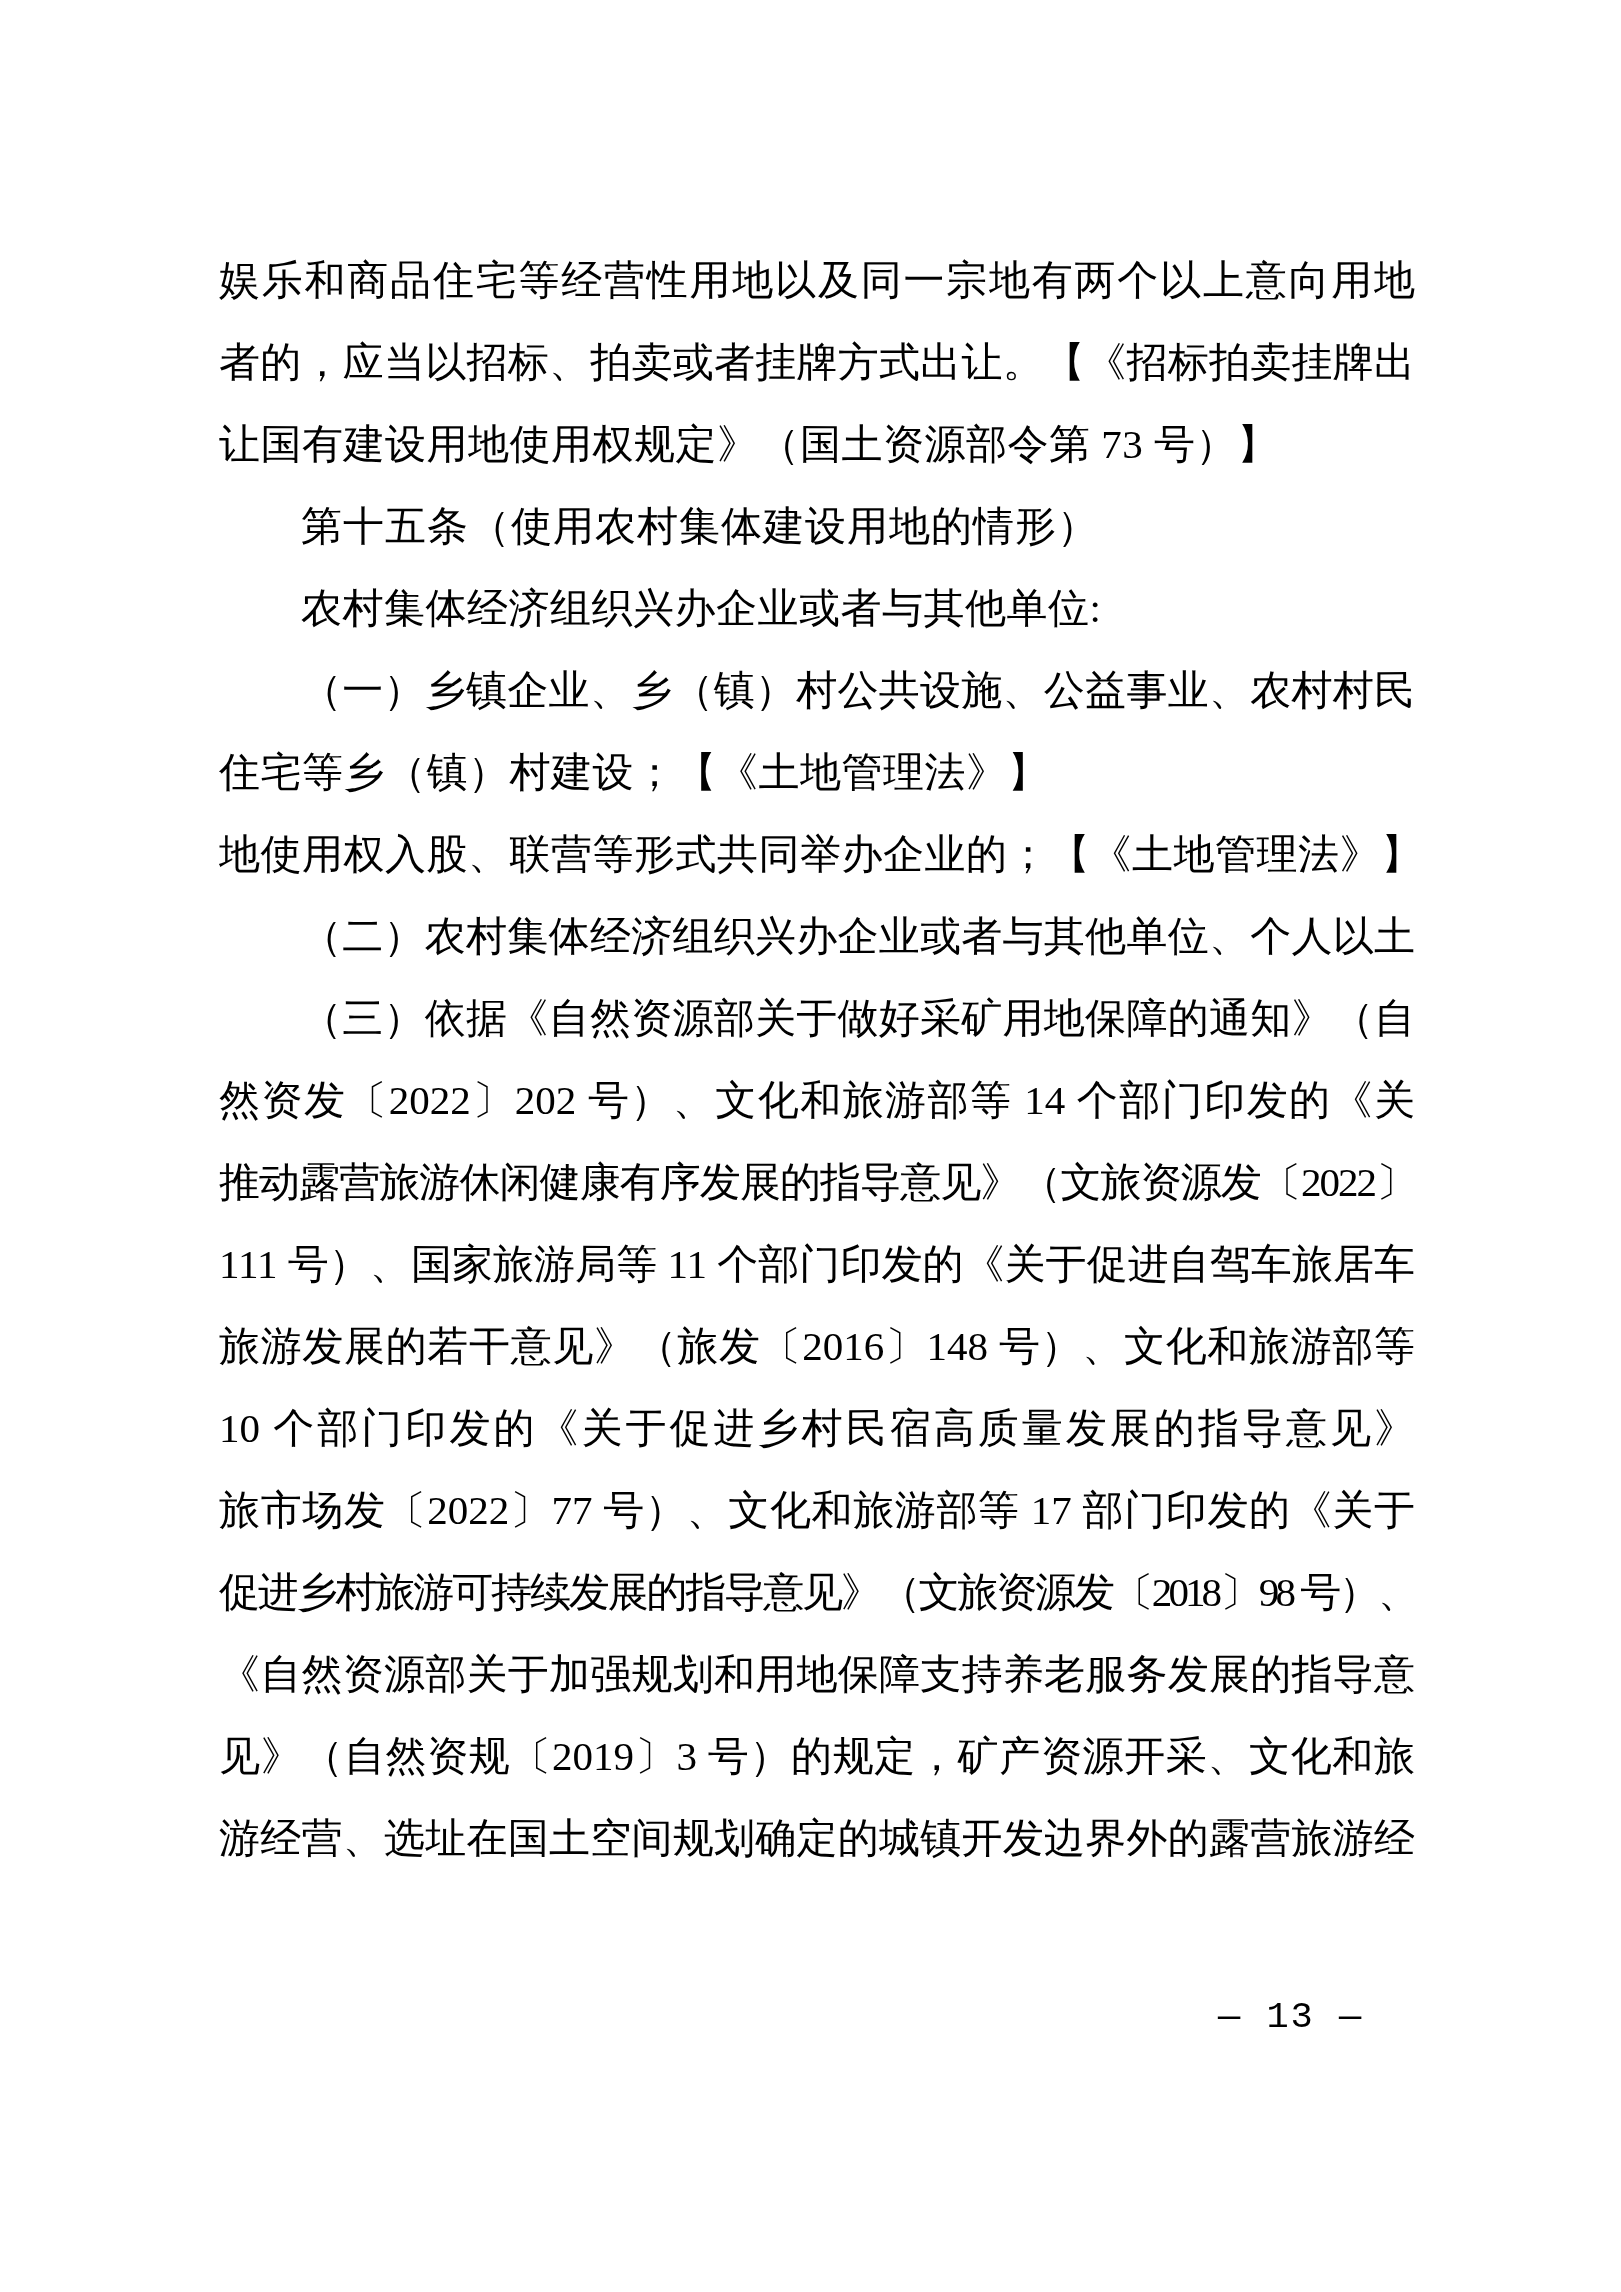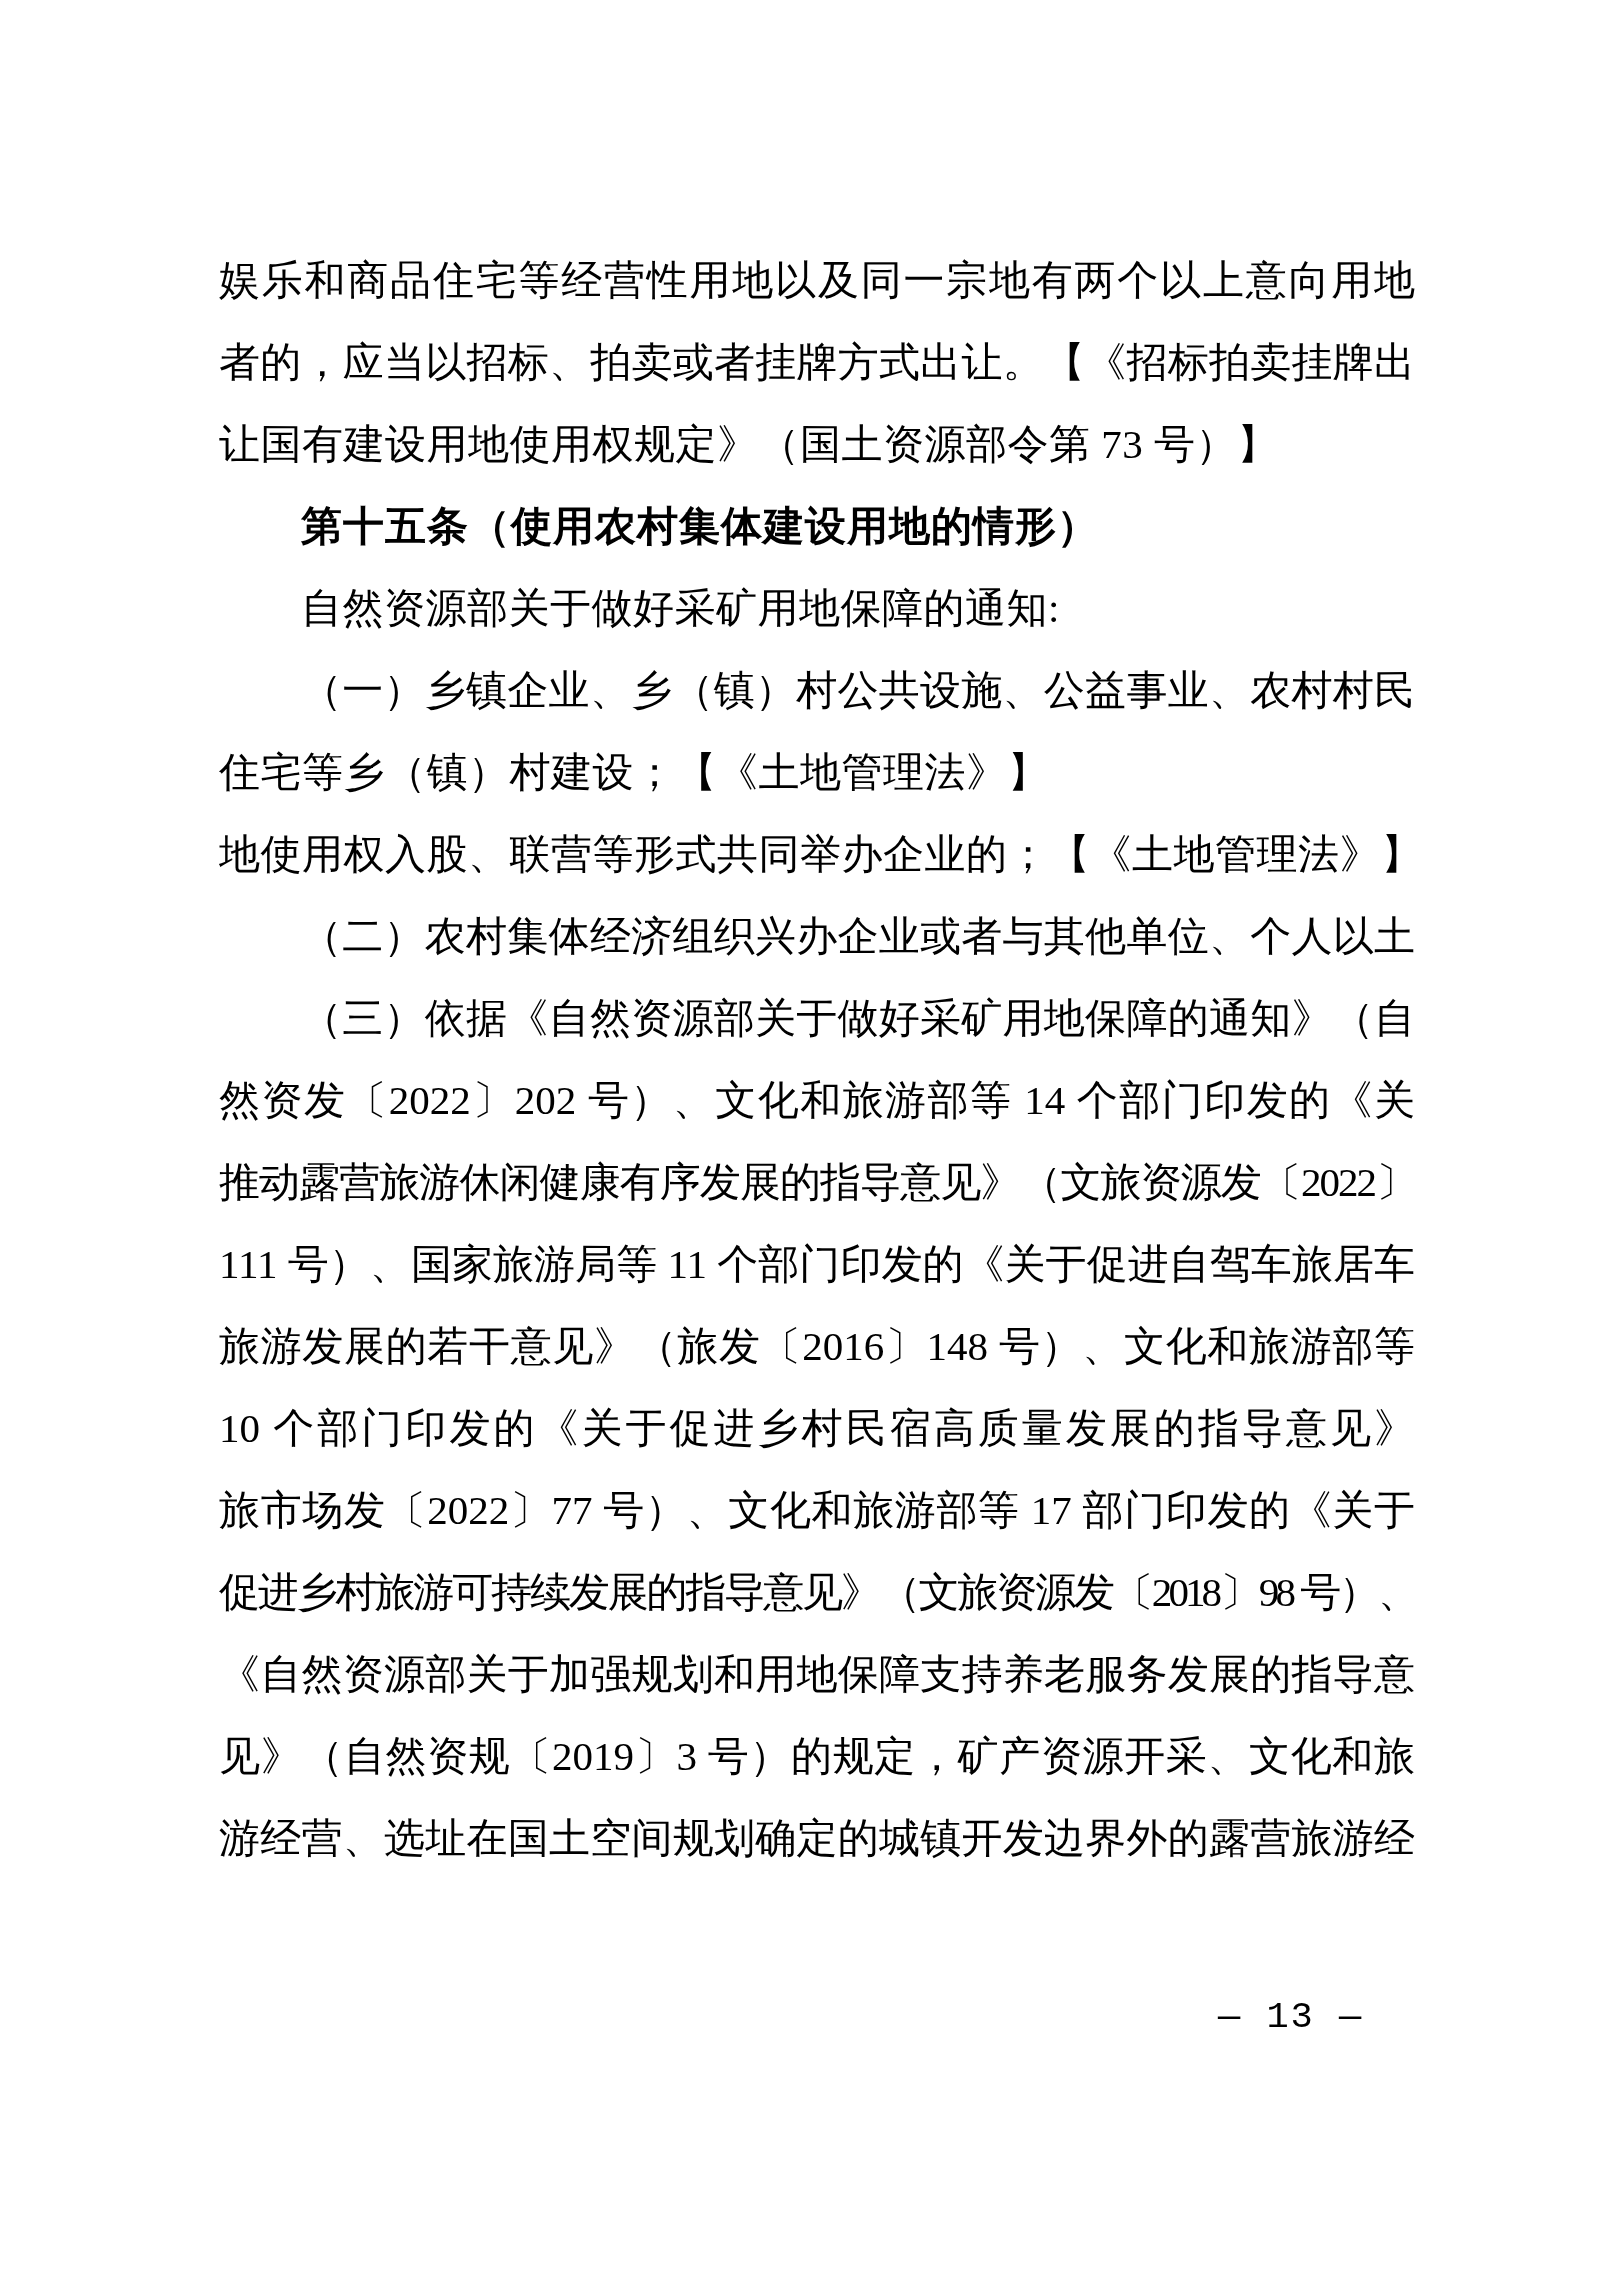--- a/index.html
+++ b/index.html
@@ -29,21 +29,21 @@
     white-space: normal;
     overflow: hidden;
     text-align: justify;
     text-align-last: justify;
     -moz-text-align-last: justify;
     text-justify: inter-character;
     letter-spacing: 0px;
   }
   .line.indent { text-indent: 82px; }
   .line.bold {
-    font-weight: bold;
+    font-weight: normal;
     font-family: "Liberation Sans", sans-serif;
     letter-spacing: 1px;
   }
   .line.tight { letter-spacing: -2px; }
   .line.tight2 { letter-spacing: -3.9px; }
   .footer {
     position: absolute;
     left: 1218px;
     top: 1996px;
     font-size: 37px;
@@ -54,21 +54,21 @@
 </style>
 </head>
 <body>
 
 <div class="page">
   <div class="text-block">
     <div class="line justify">娱乐和商品住宅等经营性用地以及同一宗地有两个以上意向用地</div>
     <div class="line justify">者的，应当以招标、拍卖或者挂牌方式出让。【《招标拍卖挂牌出</div>
     <div class="line">让国有建设用地使用权规定》（国土资源部令第 73 号）】</div>
     <div class="line indent bold">第十五条（使用农村集体建设用地的情形）</div>
-    <div class="line indent">自然资源部关于做好采矿用地保障的通知:</div>
+    <div class="line indent">农村集体经济组织兴办企业或者与其他单位:</div>
     <div class="line indent justify">（一）乡镇企业、乡（镇）村公共设施、公益事业、农村村民</div>
     <div class="line">住宅等乡（镇）村建设；【《土地管理法》】</div>
     <div class="line">地使用权入股、联营等形式共同举办企业的；【《土地管理法》】</div>
     <div class="line indent justify">（二）农村集体经济组织兴办企业或者与其他单位、个人以土</div>
     <div class="line indent justify">（三）依据《自然资源部关于做好采矿用地保障的通知》（自</div>
     <div class="line justify">然资发〔2022〕202 号）、文化和旅游部等 14 个部门印发的《关于</div>
     <div class="line justify tight">推动露营旅游休闲健康有序发展的指导意见》（文旅资源发〔2022〕</div>
     <div class="line justify">111 号）、国家旅游局等 11 个部门印发的《关于促进自驾车旅居车</div>
     <div class="line justify">旅游发展的若干意见》（旅发〔2016〕148 号）、文化和旅游部等</div>
     <div class="line justify">10 个部门印发的《关于促进乡村民宿高质量发展的指导意见》（文</div>

